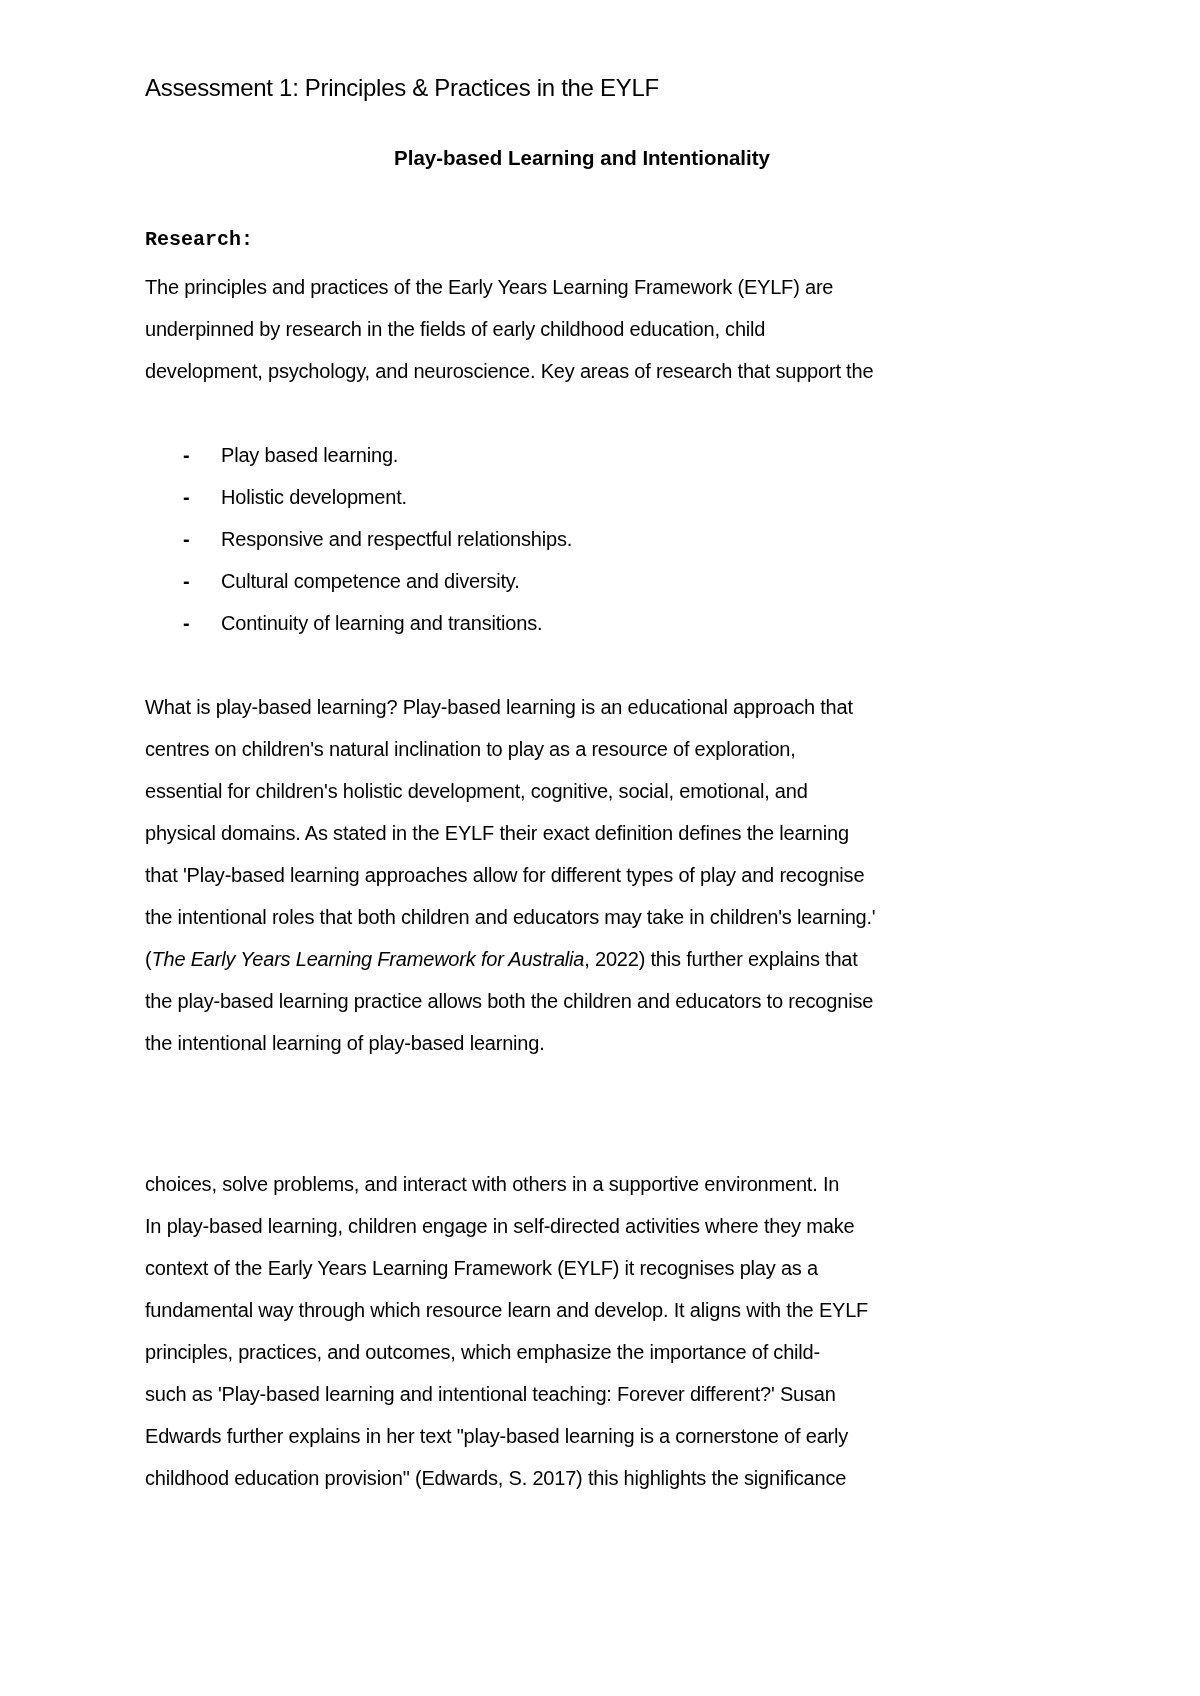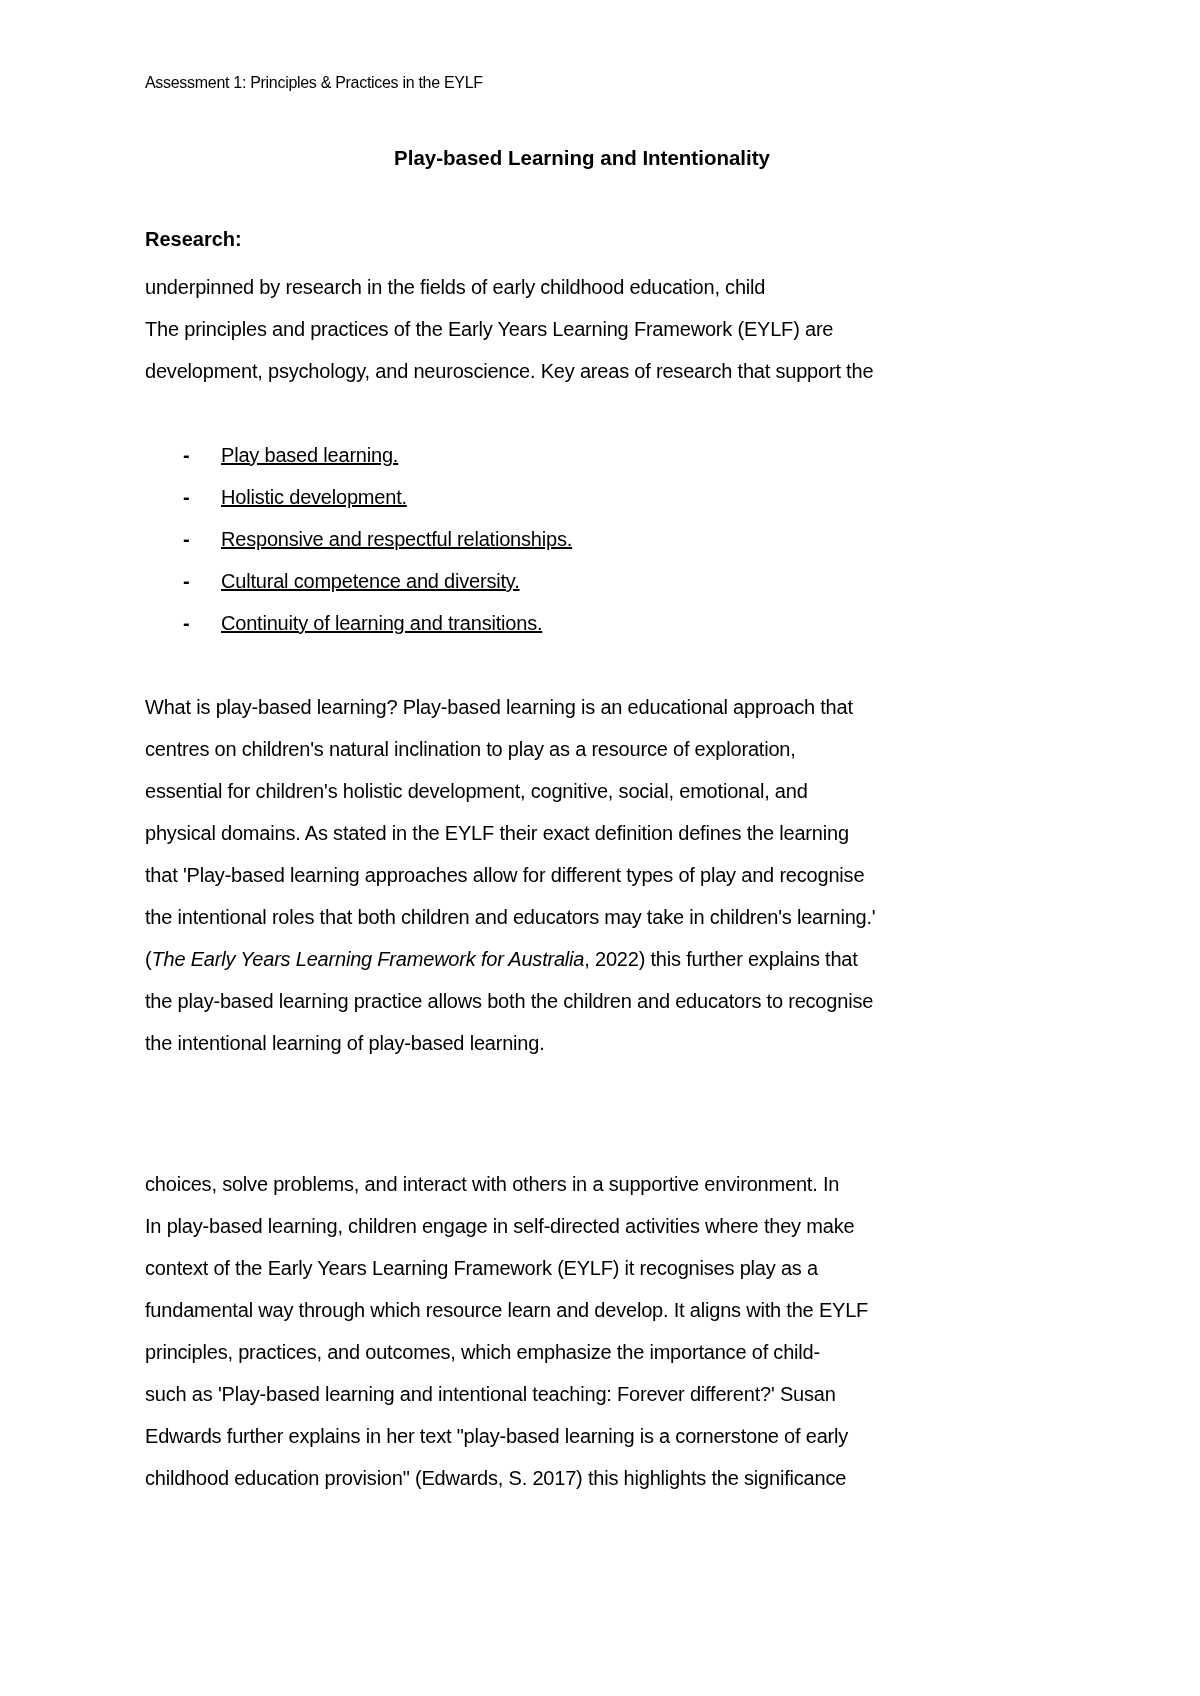--- a/index.html
+++ b/index.html
@@ -1,54 +1,54 @@
 <!DOCTYPE html>
 <html><head>
   <meta charset="utf-8">
   <style>
     html, body { margin: 0; padding: 0; background: #ffffff; }
     body { width: 1200px; height: 1696px; position: relative; overflow: hidden; color: #000; }
     .page { position: absolute; left: 0; top: 0; width: 1200px; height: 1696px; background: #fff; }
     .header {
       position: absolute; left: 145px; top: 74px;
-      font-family: "Liberation Sans", sans-serif; font-size: 16px; letter-spacing: -0.3px;
+      font-family: "Liberation Sans", sans-serif; font-size: 24px; letter-spacing: -0.3px;
     }
     .title {
       position: absolute; left: 0; width: 1164px; top: 146px; text-align: center;
       font-family: "Liberation Sans", sans-serif; font-weight: bold; font-size: 20.5px;
     }
     .body-text {
       font-family: "Liberation Sans", sans-serif; font-size: 20px; line-height: 42px;
       letter-spacing: -0.2px;
     }
     .section-heading {
       position: absolute; left: 145px; top: 228px;
-      font-family: Liberation Sans, sans-serif; font-weight: bold; font-size: 20px;
+      font-family: Liberation Mono, monospace; font-weight: bold; font-size: 20px;
     }
     .para { position: absolute; left: 145px; width: 920px; }
     .para .line { display: block; white-space: nowrap; }
     .p1 { top: 266px; }
-    .bullets { position: absolute; left: 145px; top: 434px; margin: 0; padding: 0; list-style: none; text-decoration: underline; }
+    .bullets { position: absolute; left: 145px; top: 434px; margin: 0; padding: 0; list-style: none; }
     .bullets li { display: block; height: 42px; line-height: 42px; white-space: nowrap; }
     .bullets .dash { display: inline-block; width: 38px; padding-left: 38px; font-weight: bold; }
     .p2 { top: 686px; }
     .p3 { top: 1163px; }
     em { font-style: italic; }
   </style>
 </head>
 <body>
 
 <div class="page">
   <div class="header">Assessment 1: Principles &amp; Practices in the EYLF</div>
   <div class="title">Play-based Learning and Intentionality</div>
   <div class="section-heading">Research:</div>
 
   <div class="para p1 body-text">
+    <span class="line">The principles and practices of the Early Years Learning Framework (EYLF) are</span>
     <span class="line">underpinned by research in the fields of early childhood education, child</span>
-    <span class="line">The principles and practices of the Early Years Learning Framework (EYLF) are</span>
     <span class="line">development, psychology, and neuroscience. Key areas of research that support the</span>
   </div>
 
   <ul class="bullets body-text">
     <li><span class="dash">-</span><span>Play based learning.</span></li>
     <li><span class="dash">-</span><span>Holistic development.</span></li>
     <li><span class="dash">-</span><span>Responsive and respectful relationships.</span></li>
     <li><span class="dash">-</span><span>Cultural competence and diversity.</span></li>
     <li><span class="dash">-</span><span>Continuity of learning and transitions.</span></li>
   </ul>

